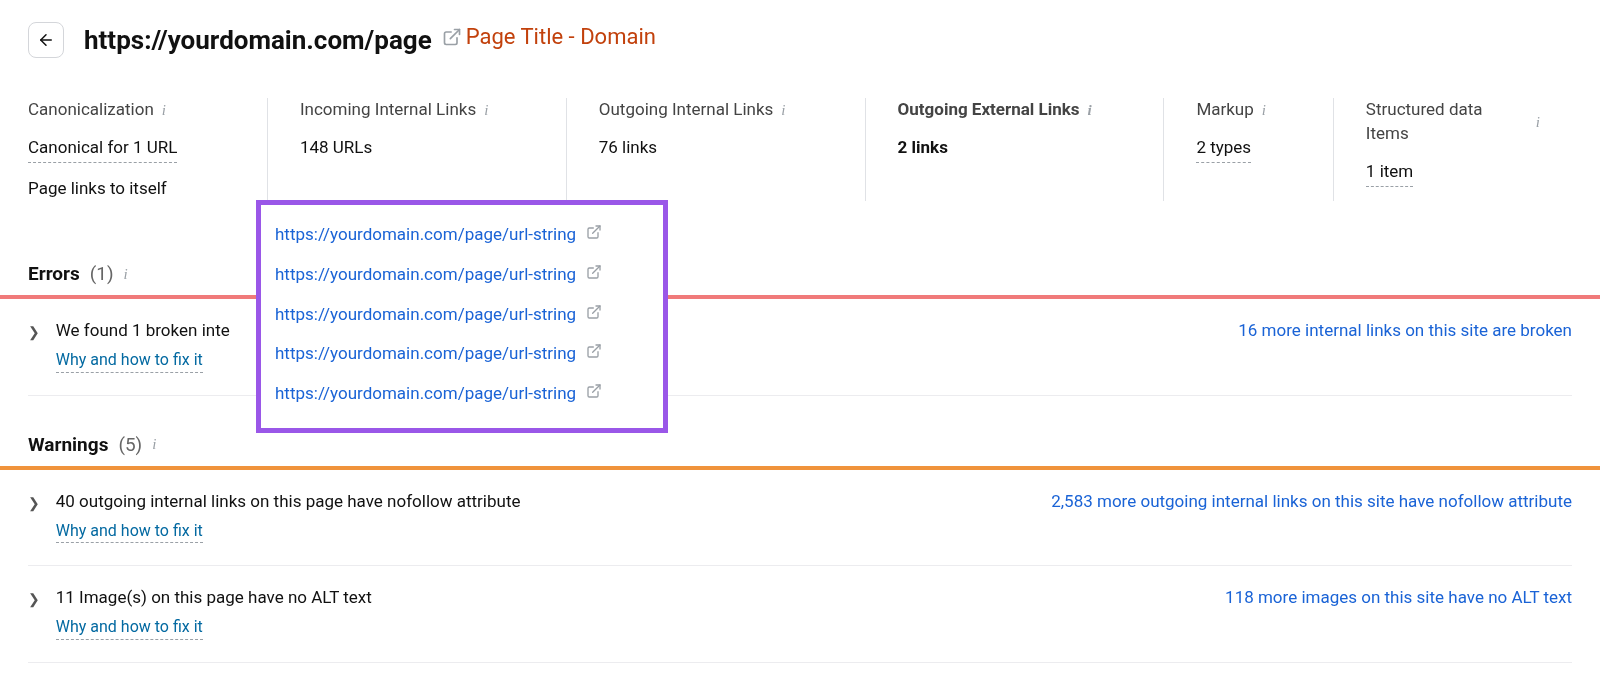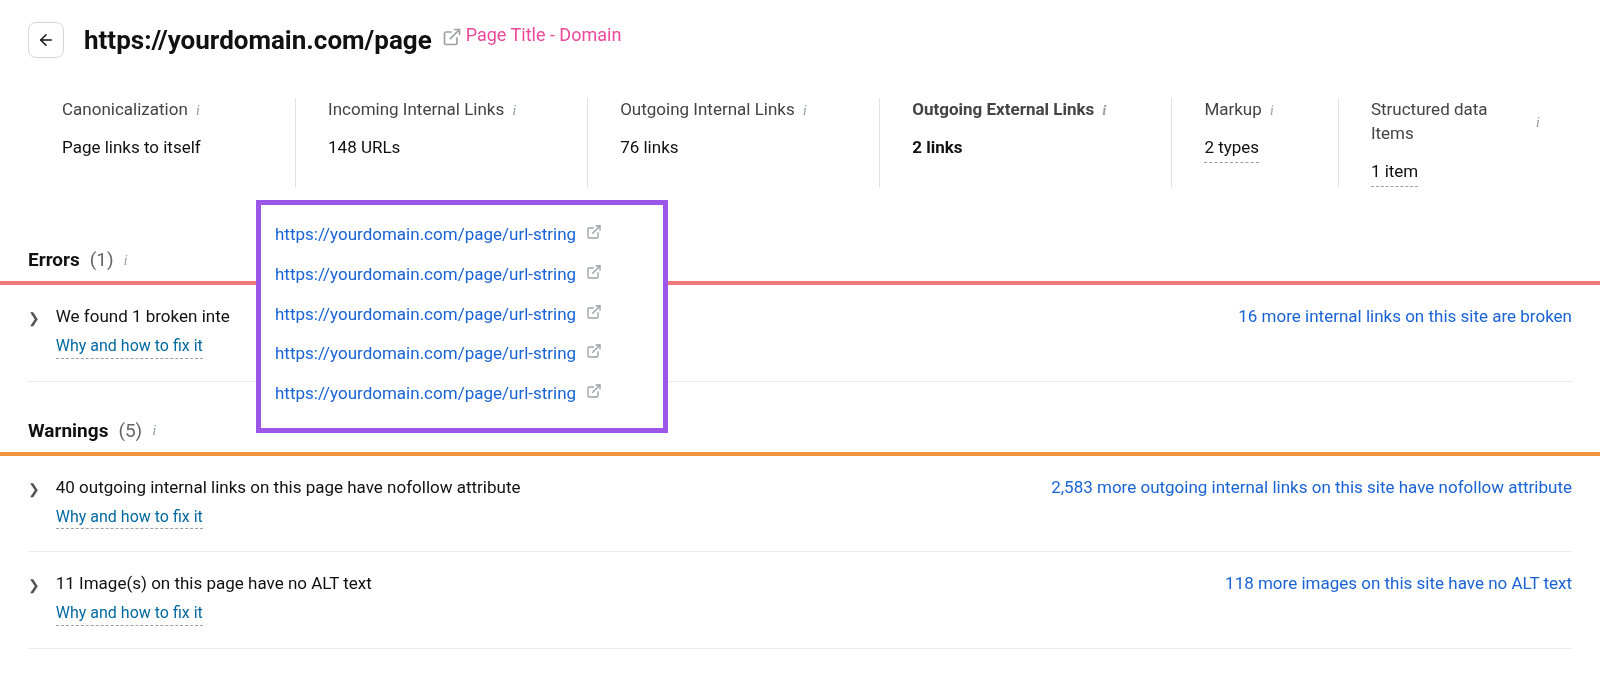--- a/index.html
+++ b/index.html
@@ -17,21 +17,21 @@
   .header { display: flex; align-items: flex-start; gap: 20px; padding-top: 22px; }
   .back-btn {
     width: 36px; height: 36px; border: 1px solid #d4d6da; border-radius: 8px;
     display: flex; align-items: center; justify-content: center; cursor: pointer;
     background: #fff; flex-shrink: 0;
   }
   .back-btn svg { stroke: #111; }
   .header-text { display: flex; flex-direction: row; gap: 4px; }
   .header-url { display: flex; align-items: center; gap: 10px; }
   .header-url h1 { font-size: 26px; font-weight: 700; margin: 0; }
-  .subtitle { color: #ec4899; font-size: 18px; }
+  .subtitle { color: #c2410c; font-size: 22px; }
 
   
   .stats {
     display: flex; margin-top: 40px; gap: 0;
   }
   .stat {
     padding: 0 32px; border-left: 1px solid #e0e2e6; min-width: 0;
   }
   .stat:first-child { padding-left: 0; border-left: none; }
   .stat-label { color: #444; font-size: 17px; display: flex; align-items: center; gap: 8px; }
@@ -73,21 +73,21 @@
   }
   .issue-left { display: flex; gap: 16px; }
   .chev { color:#555; font-size:14px; padding-top:4px; }
   .issue-text { font-size: 17px; }
   .help-link { display:inline-block; margin-top:6px; color:#0369a1; border-bottom:1px dashed #9aa0a6; cursor:pointer; }
   .more-link { color:#1a63d6; text-decoration:none; font-size:17px; max-width: 560px; text-align:left; }
 
   a { cursor: pointer; }
 
   
-  .stat.c1{width:240px;margin-left:34px;}
+  .stat.c1{width:240px;}
   .stat.c2{width:300px;}
   .stat.c3{width:300px;}
   .stat.c4{width:300px;font-weight:bold;}
   .stat.c5{width:170px;}
   .stat.c6{width:240px;}
 </style>
 </head>
 <body>
 
 <div class="page" style="position:relative;">
@@ -113,20 +113,21 @@
       <div class="subtitle">Page Title - Domain</div>
     </div>
   </div>
 
   <div class="stats">
     <div class="stat c1">
       <div class="stat-label">
           <span>Canonicalization</span>
           <span class="info-i">i</span>
         </div>
+      <div class="stat-val"><span class="dashed-under">Canonical for 1 URL</span></div>
       <div class="stat-val">Page links to itself</div>
     </div>
     <div class="stat c2">
       <div class="stat-label">
           <span>Incoming Internal Links</span>
           <span class="info-i">i</span>
         </div>
       <div class="stat-val">148 URLs</div>
     </div>
     <div class="stat c3">

